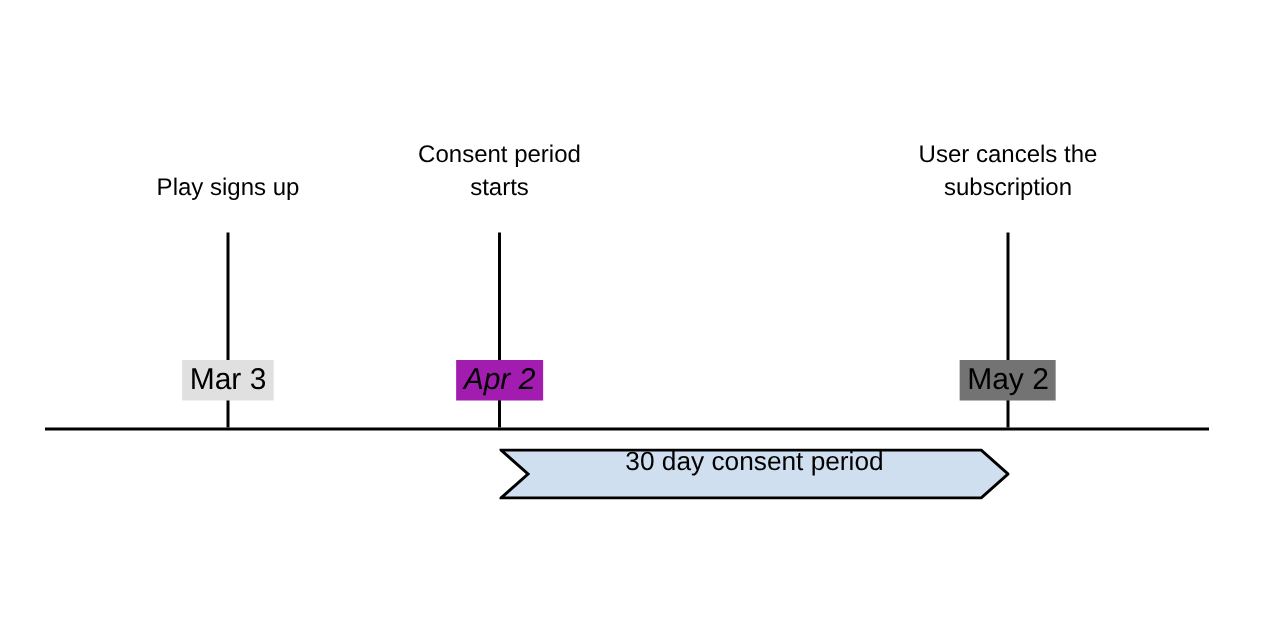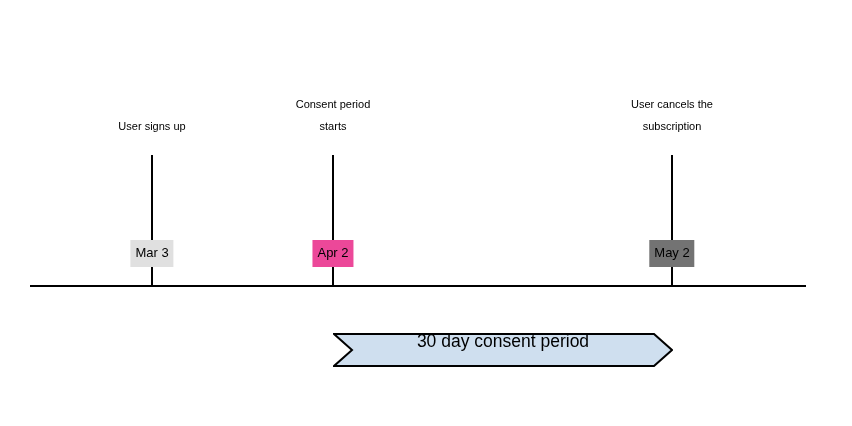--- a/index.html
+++ b/index.html
@@ -30,37 +30,37 @@
   .event {
     position: absolute;
     top: 0;
     height: 426px;
     width: 0;
   }
   .event-label {
     position: absolute;
     transform: translateX(-50%);
     text-align: center;
-    font-size: 11px;
+    font-size: 16px;
     line-height: 22px;
     color: #000000;
     white-space: pre;
   }
   .event-stem {
     position: absolute;
     width: 2px;
     background: #000000;
     transform: translateX(-50%);
   }
   .event-date {
     position: absolute;
     transform: translateX(-50%);
     background: #e0e0e0;
     color: #000000;
-    font-size: 13px;
+    font-size: 20px;
     line-height: 22px;
     padding: 2px 5px 3px 5px;
     white-space: pre;
   }
 
   
   .banner {
     position: absolute;
     display: flex;
     align-items: center;
@@ -84,38 +84,38 @@
 </style>
 </head>
 <body>
 
 <div id="canvas">
 
   <div class="axis-line" style="left: 30px; width: 776px; top: 285px; height: 2px; background: rgb(0, 0, 0);"></div>
 
   <div id="events-layer">
       <div class="event" style="left: 152px;">
-        <div class="event-label" style="top: 115px;">User signs up</div>
+        <div class="event-label" style="top: 115px;">Play signs up</div>
         <div class="event-stem" style="top: 155px; height: 130px;"></div>
         <div class="event-date" style="top: 240px; background: rgb(224, 224, 224);">Mar 3</div>
       </div>
       <div class="event" style="left: 333px;">
         <div class="event-label" style="top: 93px;">Consent period
 starts</div>
         <div class="event-stem" style="top: 155px; height: 130px;"></div>
-        <div class="event-date" style="top: 240px; background: #ec4899;">Apr 2</div>
+        <div class="event-date" style="top: 240px; background: #a21caf; font-style: italic;">Apr 2</div>
       </div>
       <div class="event" style="left: 672px;">
         <div class="event-label" style="top: 93px;">User cancels the
 subscription</div>
         <div class="event-stem" style="top: 155px; height: 130px;"></div>
         <div class="event-date" style="top: 240px; background: #737373;">May 2</div>
       </div>
     </div>
 
-  <div class="banner" style="left: 333px; top: 333px; width: 340px; height: 16px;">
+  <div class="banner" style="left: 333px; top: 299px; width: 340px; height: 16px;">
     <svg id="banner-shape" width="340" height="34" viewBox="0 0 340 34">
         <polygon points="1,1 321,1 339,17 321,33 1,33 19,17" fill="#cfdfef" stroke="#000000" stroke-width="2" stroke-linejoin="miter"></polygon>
       </svg>
     <span class="banner-text">30 day consent period</span>
   </div>
 
 </div>
 
 </body></html>

